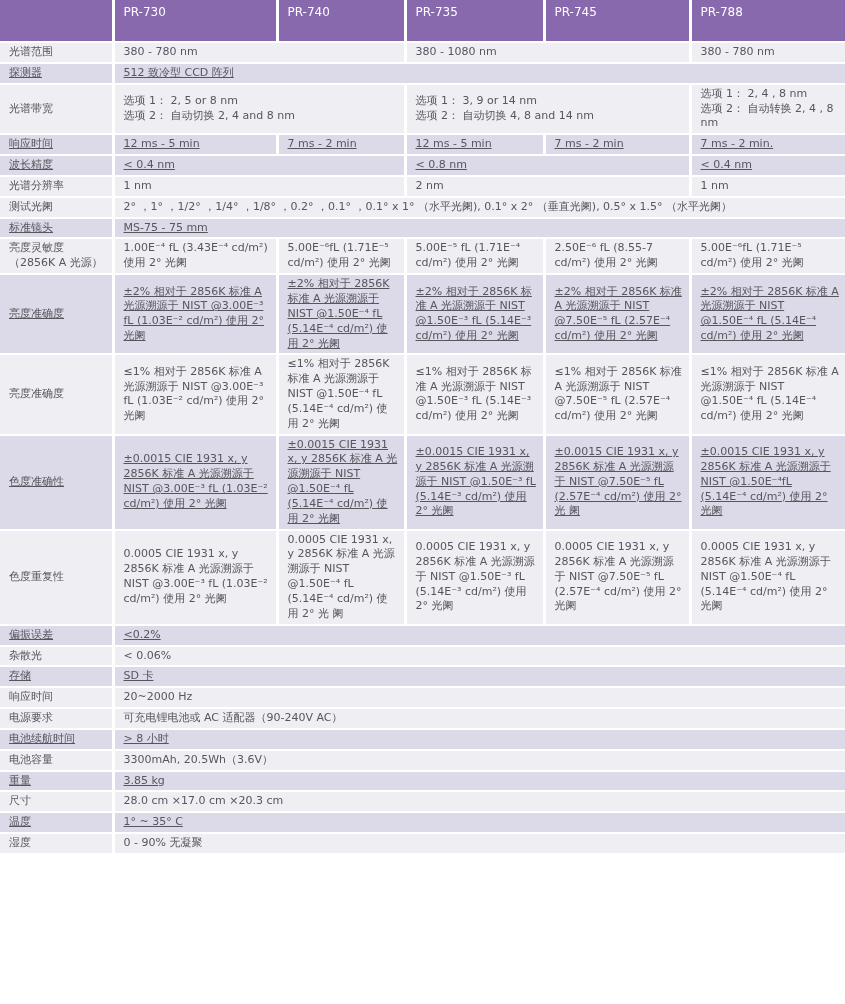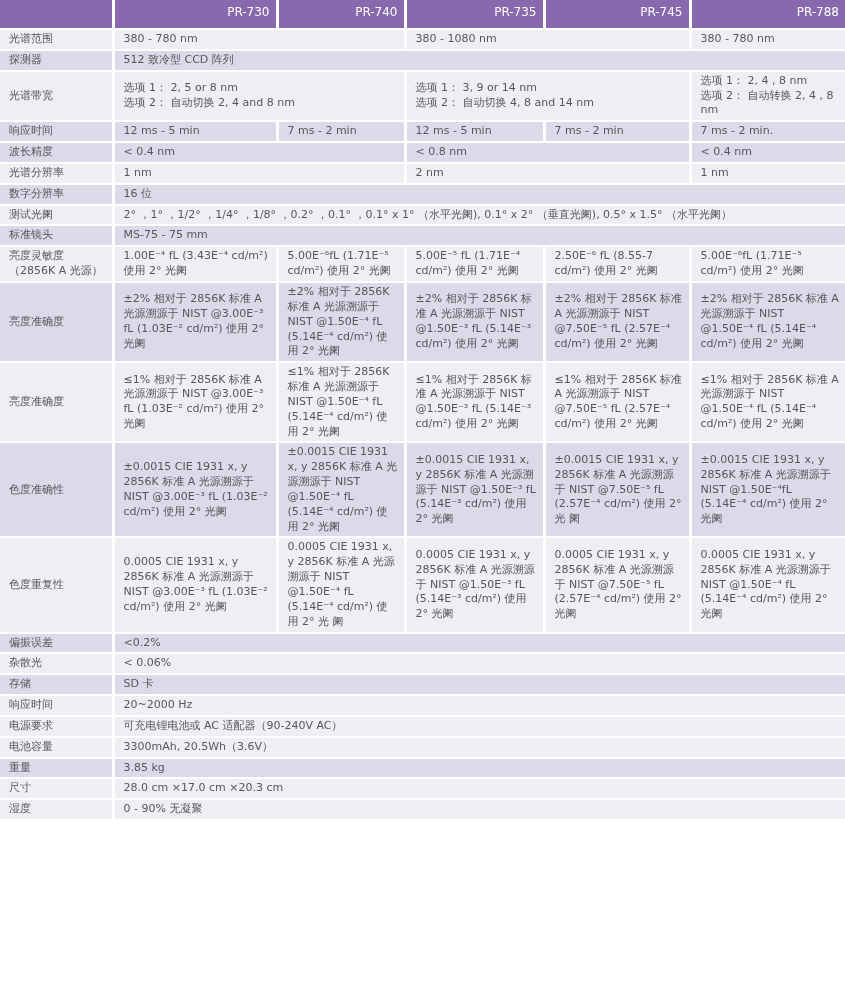--- a/index.html
+++ b/index.html
@@ -39,26 +39,25 @@
     white-space:pre-line;
     word-wrap:break-word;
   }
   th:last-child,td:last-child{border-right:none;}
   thead th{
     background:var(--header-bg);
     color:var(--header-text);
     font-size:12px;
     height:18px;
     padding-top:3px;
-    padding-bottom:7px;
+    padding-bottom:20px;
     white-space:nowrap;
-    text-align:right;
   }
   tr.light th,tr.light td{background:var(--row-light);}
-  tr.dark th,tr.dark td{background:var(--row-dark);}
+  tr.dark th,tr.dark td{background:var(--row-dark);text-decoration:underline;}
   tbody th{font-weight:normal;}
 </style>
 </head>
 <body>
 
 <table>
   <colgroup>
     <col class="c-label">
       <col class="c-730">
       <col class="c-740">
@@ -109,24 +108,20 @@
         <td colspan="2">&lt; 0.4 nm</td>
         <td colspan="2">&lt; 0.8 nm</td>
         <td>&lt; 0.4 nm</td>
       </tr>
       <tr class="light">
         <th>光谱分辨率</th>
         <td colspan="2">1 nm</td>
         <td colspan="2">2 nm</td>
         <td>1 nm</td>
       </tr>
-      <tr class="dark">
-        <th>数字分辨率</th>
-        <td colspan="5">16 位</td>
-      </tr>
       <tr class="light">
         <th>测试光阑</th>
         <td colspan="5">2° ，1° ，1/2° ，1/4° ，1/8° ，0.2° ，0.1° ，0.1° x 1° （水平光阑), 0.1° x 2° （垂直光阑), 0.5° x 1.5° （水平光阑）</td>
       </tr>
       <tr class="dark">
         <th>标准镜头</th>
         <td colspan="5">MS-75 - 75 mm</td>
       </tr>
       <tr class="light">
         <th>亮度灵敏度 （2856K A 光源）</th>
@@ -181,30 +176,38 @@
         <td colspan="5">SD 卡</td>
       </tr>
       <tr class="light">
         <th>响应时间</th>
         <td colspan="5">20~2000 Hz</td>
       </tr>
       <tr class="light">
         <th>电源要求</th>
         <td colspan="5">可充电锂电池或 AC 适配器（90-240V AC）</td>
       </tr>
+      <tr class="dark">
+        <th>电池续航时间</th>
+        <td colspan="5">&gt; 8 小时</td>
+      </tr>
       <tr class="light">
         <th>电池容量</th>
         <td colspan="5">3300mAh, 20.5Wh（3.6V）</td>
       </tr>
       <tr class="dark">
         <th>重量</th>
         <td colspan="5">3.85 kg</td>
       </tr>
       <tr class="light">
         <th>尺寸</th>
         <td colspan="5">28.0 cm ×17.0 cm ×20.3 cm</td>
+      </tr>
+      <tr class="dark">
+        <th>温度</th>
+        <td colspan="5">1° ~ 35° C</td>
       </tr>
       <tr class="light">
         <th>湿度</th>
         <td colspan="5">0 - 90% 无凝聚</td>
       </tr>
     </tbody>
 </table>
 
 </body></html>

